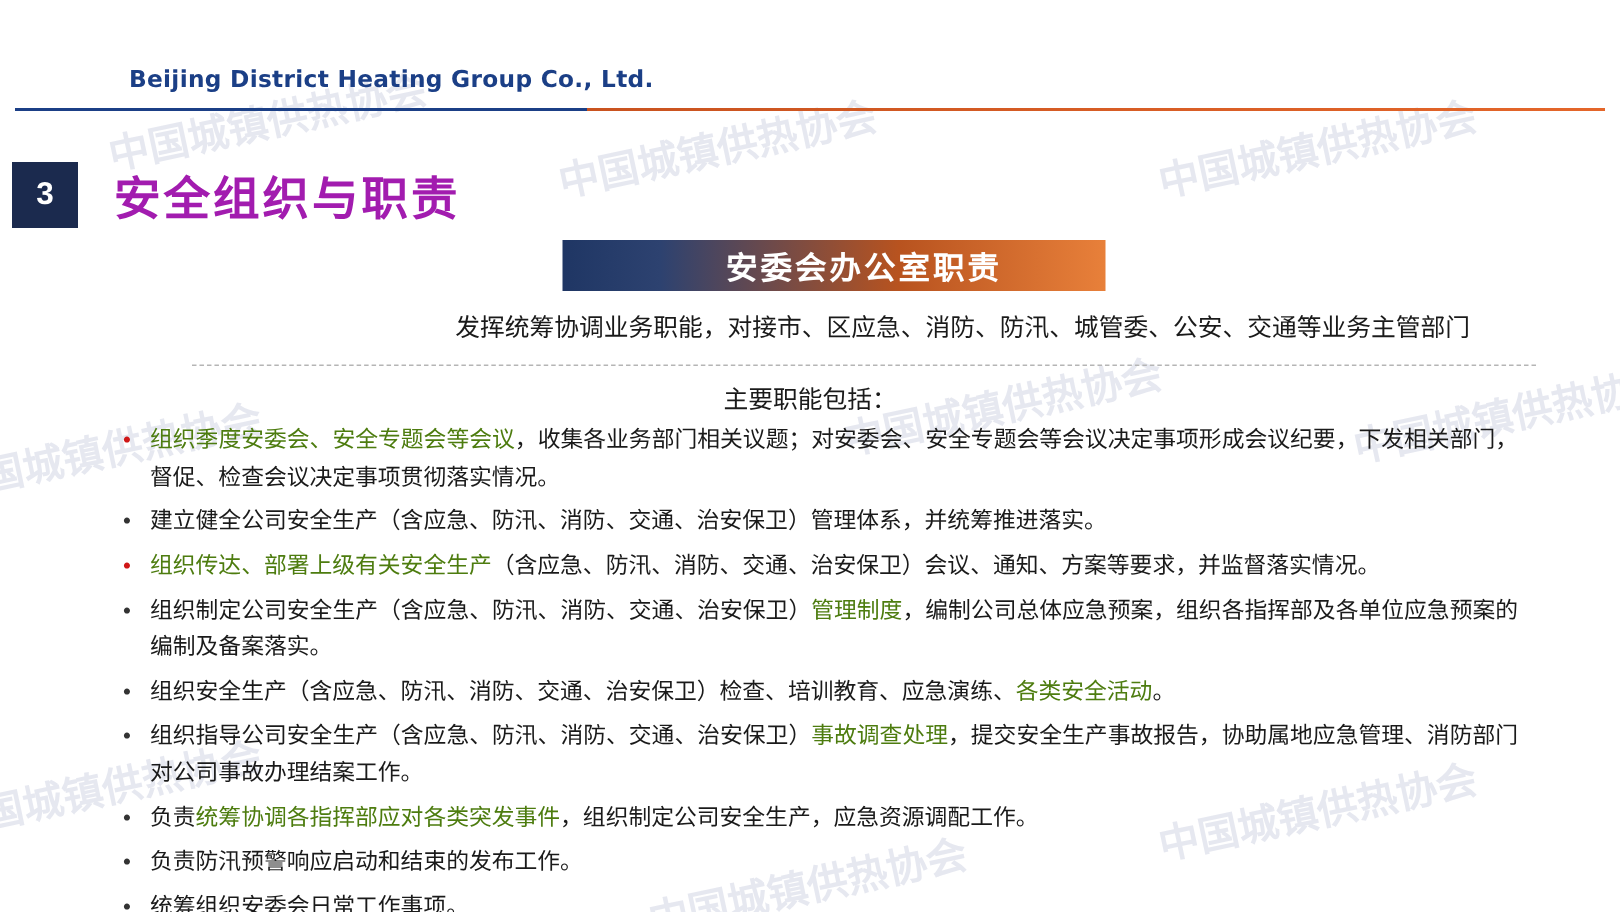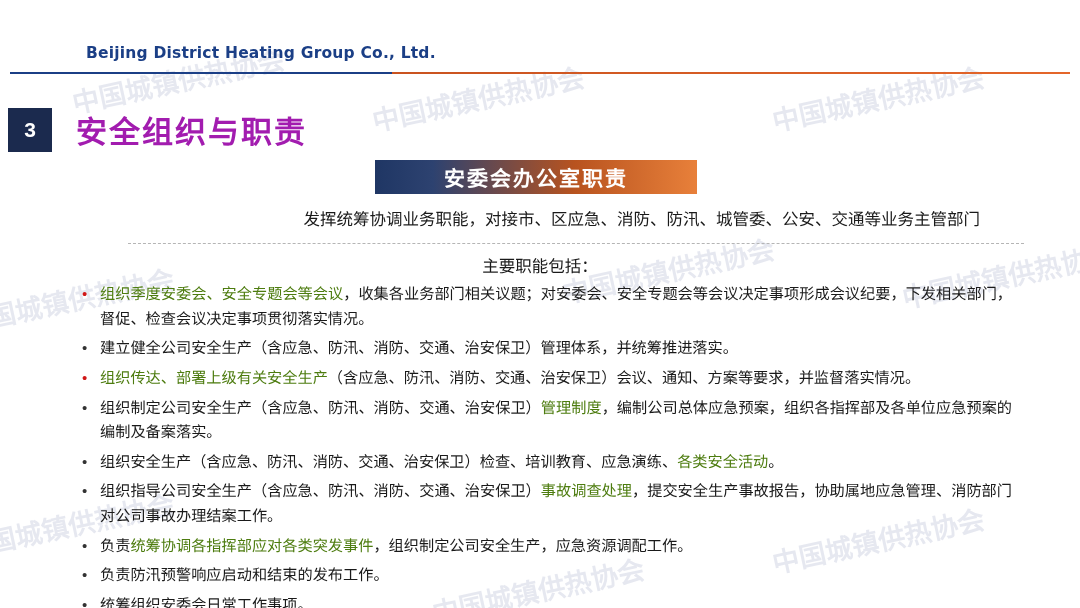--- a/index.html
+++ b/index.html
@@ -124,20 +124,21 @@
     height: 34px;
     background: linear-gradient(to right, #1f3664 0%, #2d4270 18%, #b8531f 62%, #e8803a 100%);
     color: #ffffff;
     font-size: 21px;
     font-weight: 700;
     display: flex;
     align-items: center;
     justify-content: center;
     letter-spacing: 2px;
     z-index: 10;
+    padding-left: 40px;
   }
 
   
   .lead {
     position: absolute;
     left: 100px;
     top: 207px;
     width: 880px;
     text-align: right;
     font-size: 16.5px;

